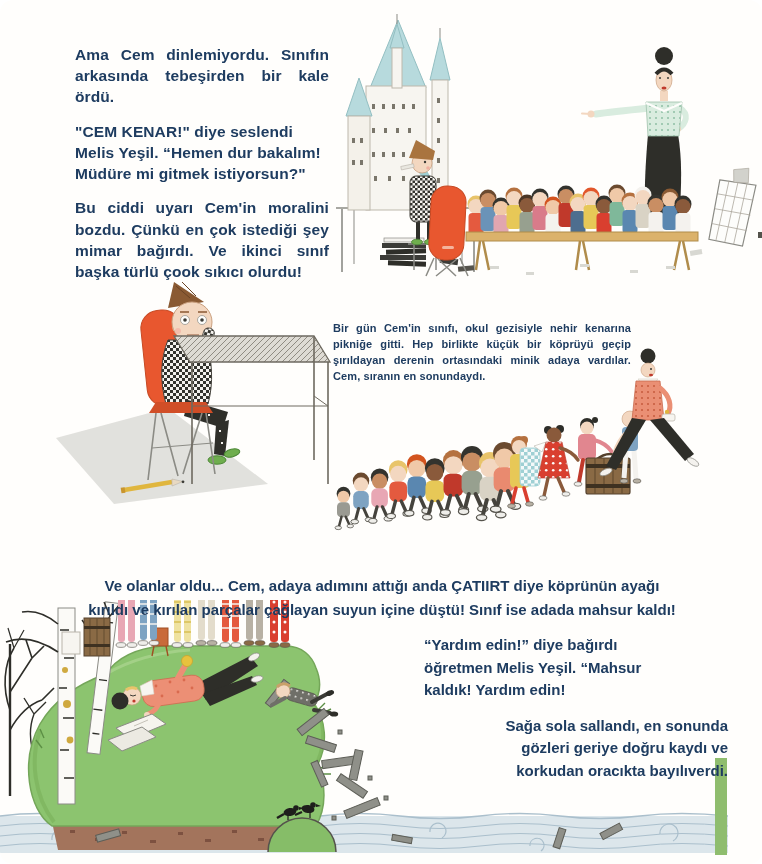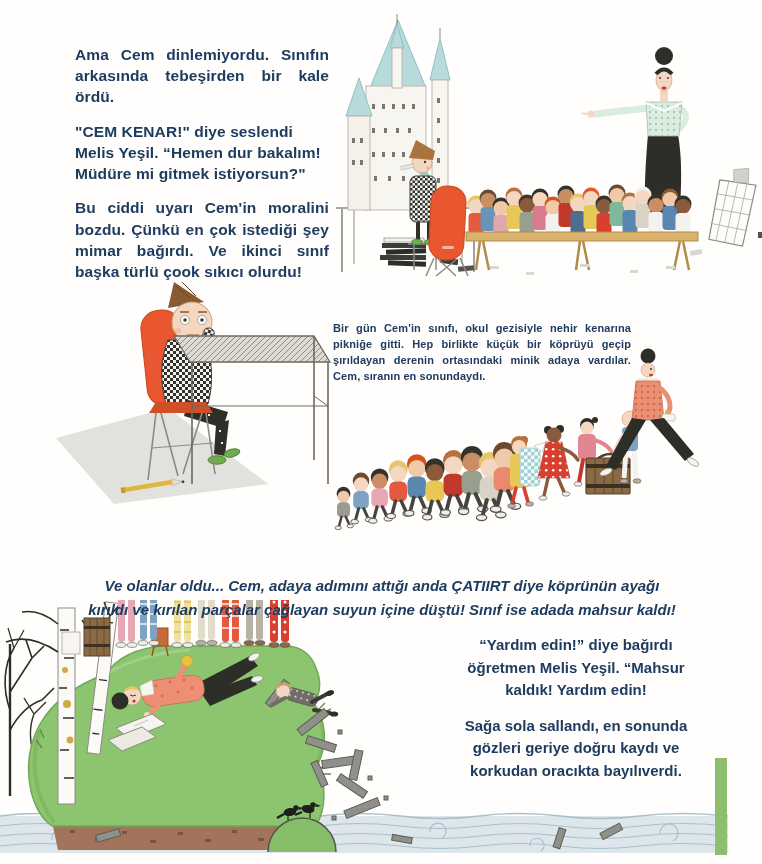--- a/index.html
+++ b/index.html
@@ -6,27 +6,27 @@
   .page{
     position:relative;width:762px;height:864px;overflow:hidden;
     background:var(--page-bg,#fffefc);
     font-family:"Liberation Sans",sans-serif;
     border-radius:13px;
   }
   .tx{position:absolute;color:var(--text,#1e3c60);font-weight:700;}
   .tx p{margin:0 0 13px 0;}
   .j{text-align:justify;}
   .pre{white-space:pre-line;}
-  .r{text-align:center;}
+  .r{text-align:left;}
   .c{text-align:center;}
   #intro{left:75px;top:44px;width:254px;font-size:15.5px;line-height:1.37;letter-spacing:.1px;}
   #picnic{left:333px;top:321px;width:298px;font-size:11px;line-height:1.45;letter-spacing:.1px;}
-  #crash{left:43px;top:551px;width:678px;font-size:15px;line-height:1.55;font-style:italic;}
+  #crash{left:43px;top:551px;width:678px;font-size:15px;line-height:1.55;}
   #help{left:424px;top:634px;width:304px;font-size:15px;line-height:1.5;}
-  #help .p2{margin-top:2px;}
+  #help .p2{margin-top:2px;text-align:right;}
   .scene{position:absolute;}
   #scene-class{left:330px;top:8px;}
   #scene-desk{left:56px;top:276px;}
   #scene-walk{left:330px;top:342px;}
   #scene-island{left:0;top:600px;}
   svg{display:block;}
 </style>
 </head>
 <body>
 

